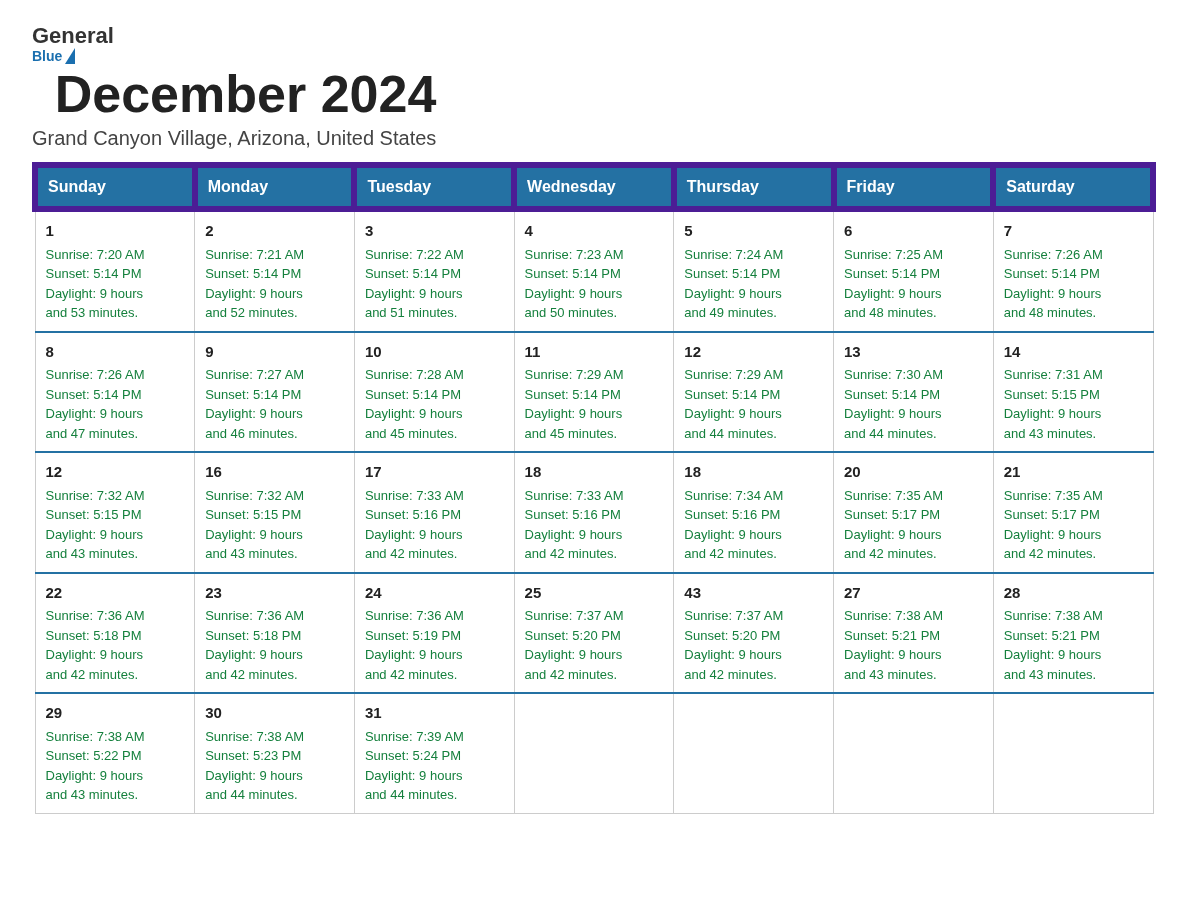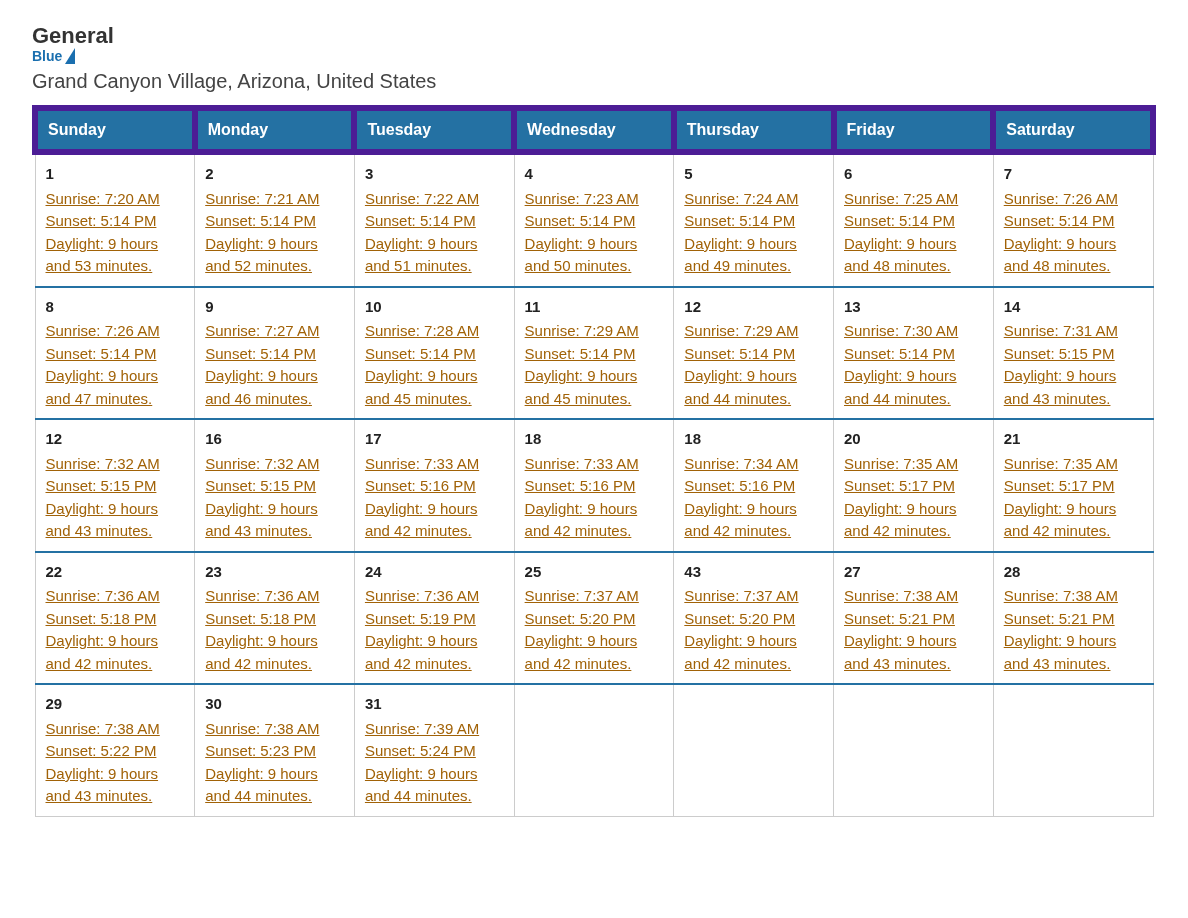--- a/index.html
+++ b/index.html
@@ -84,43 +84,43 @@
       min-height: 110px;
     }
     .day-number {
       font-size: 15px;
       font-weight: bold;
       color: #222;
       display: block;
       margin-bottom: 2px;
     }
     .day-info {
-      color: #a16207;
-      font-size: 15px;
-      text-decoration: underline;
+      color: #15803d;
+      font-size: 13px;
     }
     .empty-cell {
       background: #fff;
     }
     .week-row td {
       border-top: 2px solid #2471a3;
     }
   </style>
 </head>
 <body>
 
 <div class="header">
   <div class="logo">
     <span class="logo-general">General</span>
     <span class="logo-blue">
       <span>Blue</span>
       <span class="logo-triangle"></span>
     </span>
   </div>
   <div class="title-section">
+    <div class="month-title">December 2024</div>
     <div class="location-subtitle">Grand Canyon Village, Arizona, United States</div>
   </div>
 </div>
 
 <table class="calendar-table">
   <thead>
     <tr>
     <th>Sunday</th>
         <th>Monday</th>
         <th>Tuesday</th>

